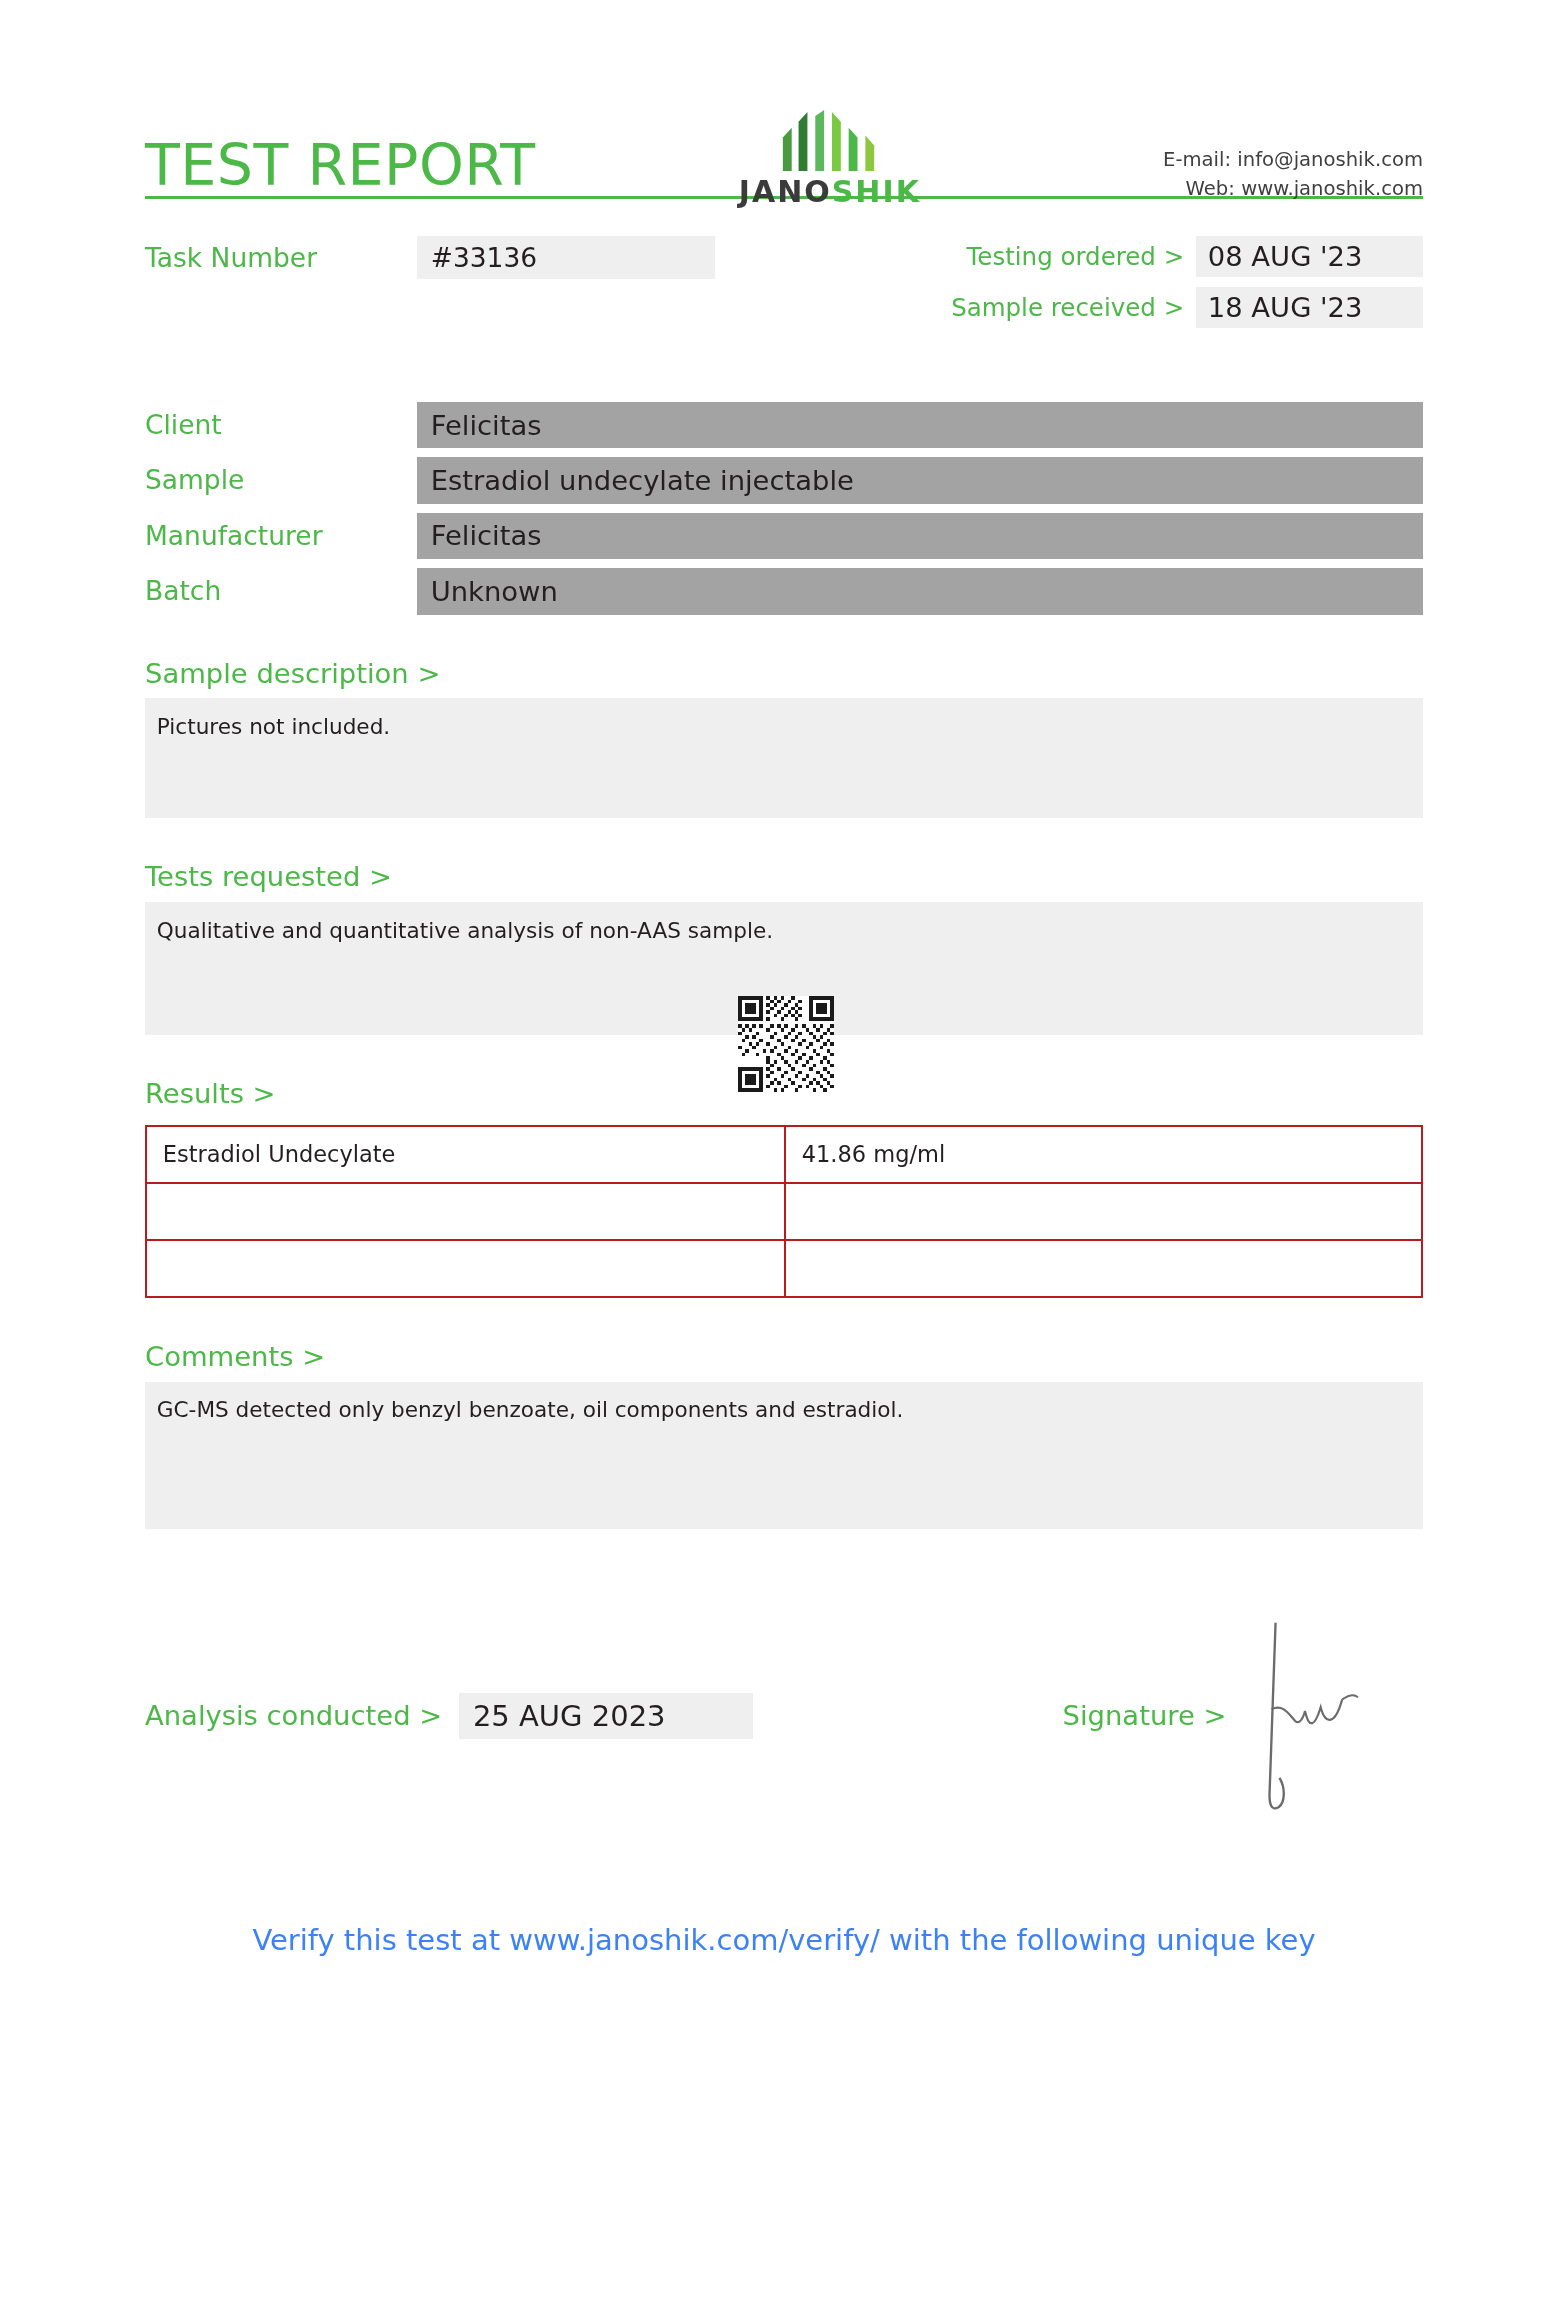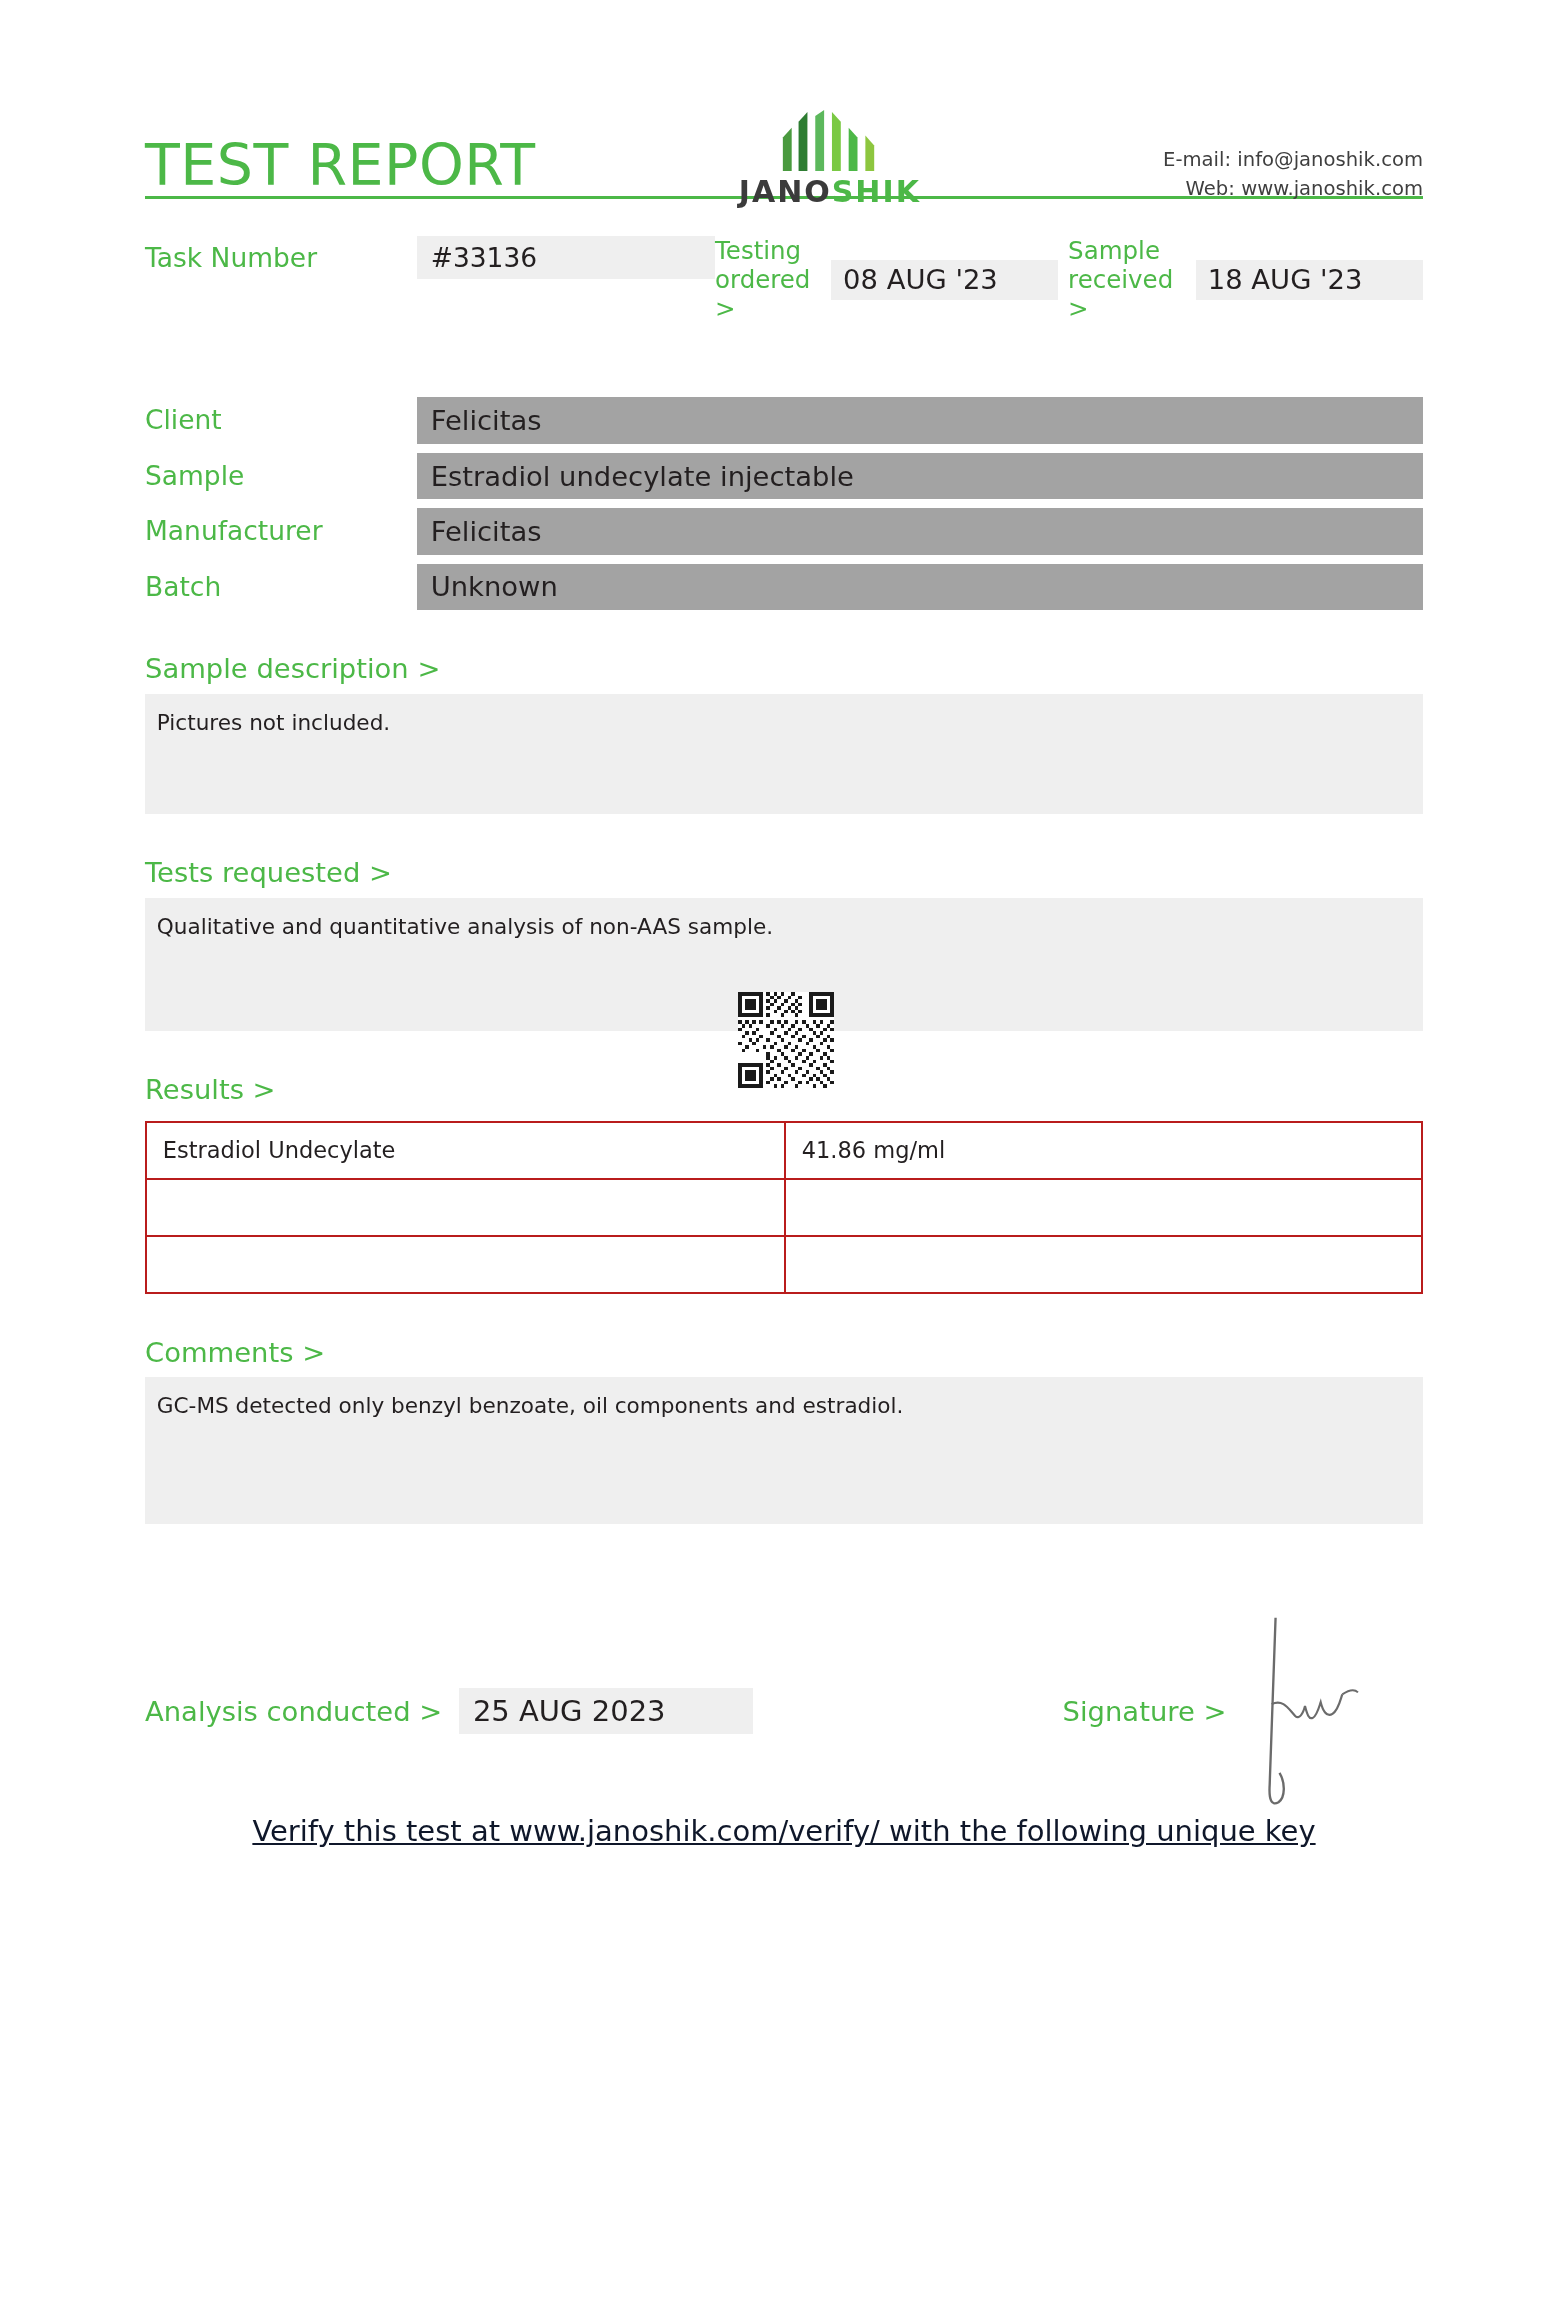--- a/index.html
+++ b/index.html
@@ -94,22 +94,24 @@
     color: #231f20;
     padding: 6.9px 13.7px;
     min-height: 41px;
     line-height: 1.1;
   }
   .task-number-value {
     width: 298px;
   }
   .task-right {
     display: flex;
+    flex-direction: column;
     gap: 9.8px;
     align-items: flex-end;
+    margin-left: 32px;
   }
   .date-line {
     display: flex;
     align-items: center;
     gap: 11.8px;
   }
   .date-line .label-green { font-size: 24.5px; }
   .date-value {
     background: #efefef;
     font-size: 27.4px;
@@ -204,24 +206,24 @@
   }
   .sig-wrap {
     display: flex;
     align-items: center;
     gap: 19.6px;
     margin-right: 59px;
   }
   .sig-label { color: #4cb847; font-size: 27.4px; }
 
   .verify {
-    color: #0f172a;
+    color: #3b82f6;
     font-size: 29px;
     text-align: center;
-    text-decoration: underline;
+    margin-top: 104px;
   }
   .key-box {
     background: #efefef;
     text-align: center;
     font-size: 21.6px;
     padding: 8.8px;
     margin-top: 21.6px;
     color: #231f20;
   }
 </style>

